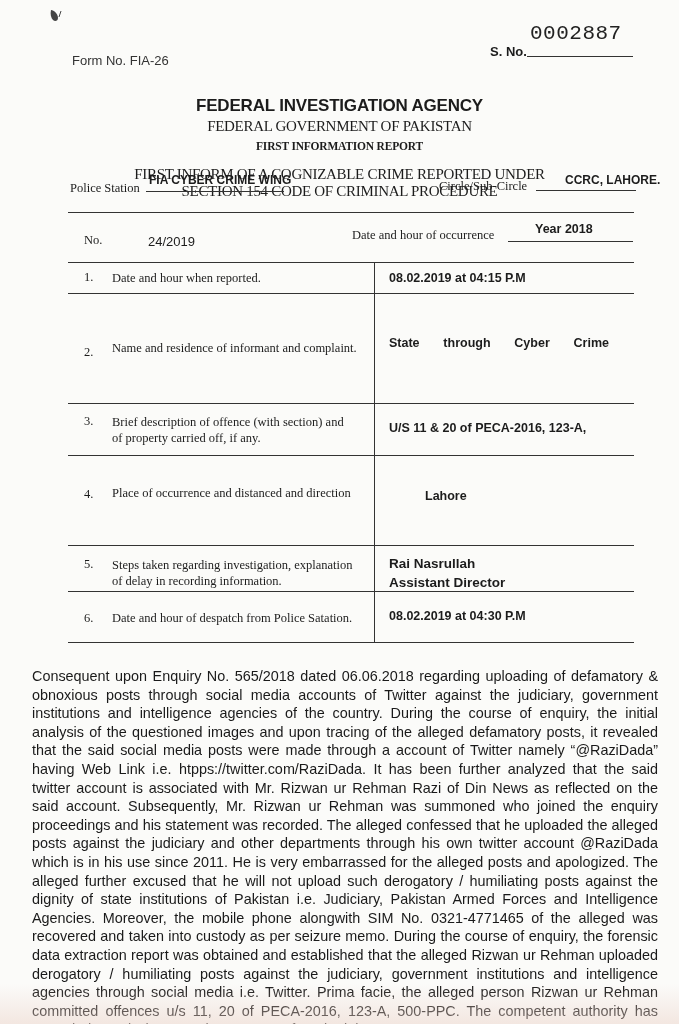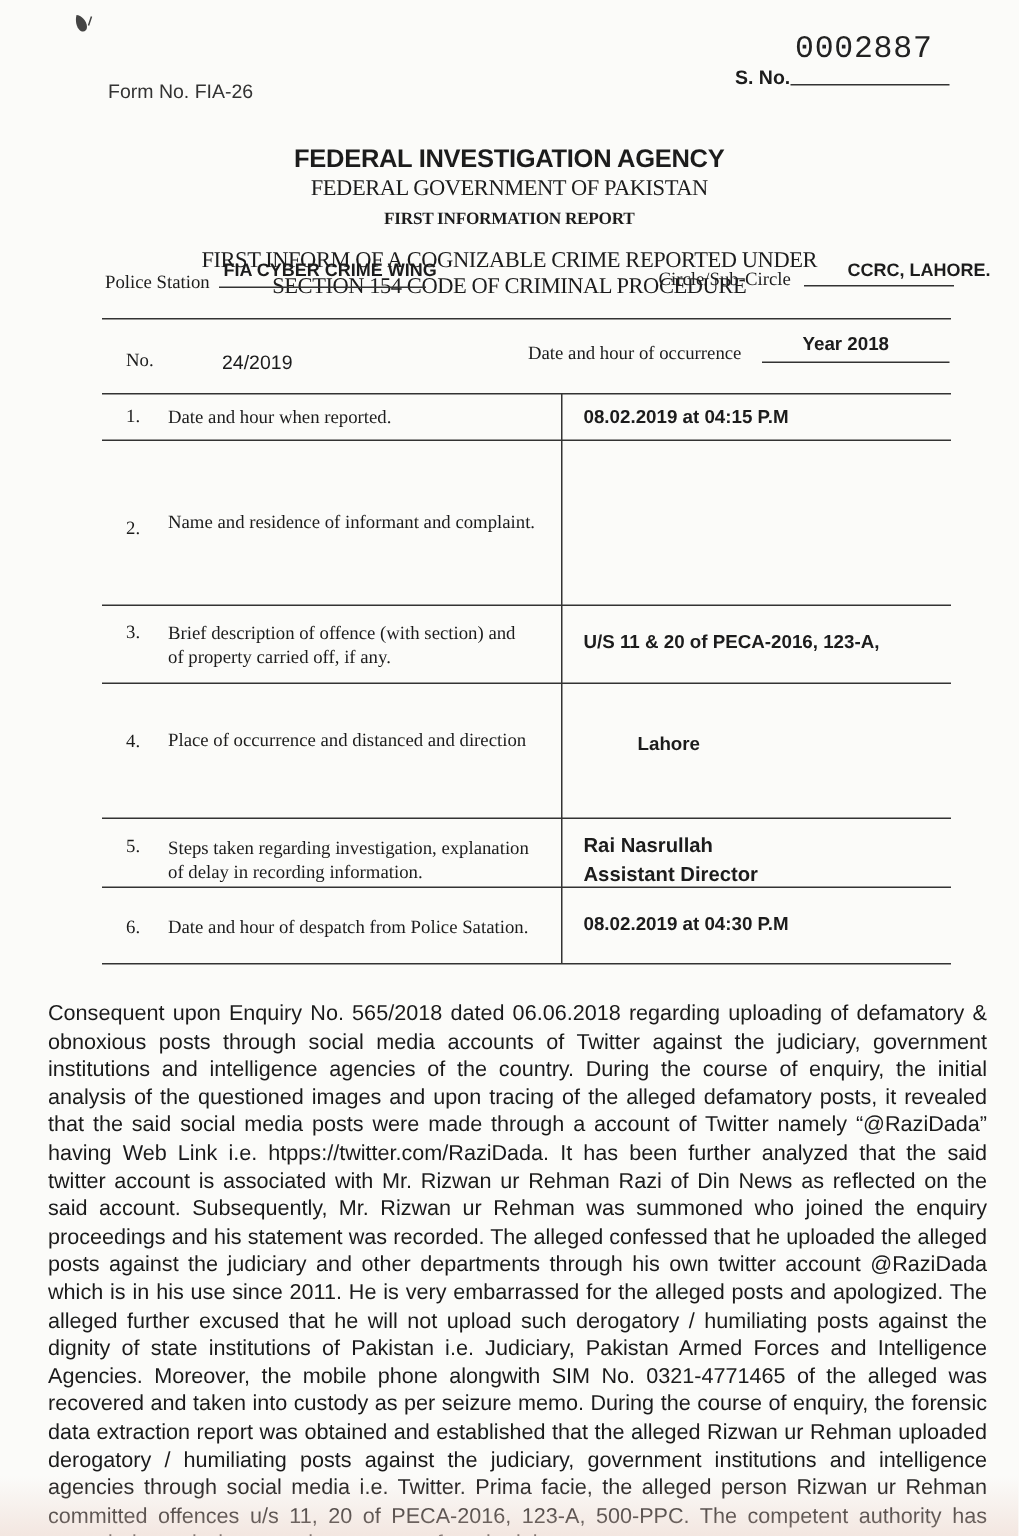--- a/index.html
+++ b/index.html
@@ -99,20 +99,21 @@
 <div>
   <div class="row-num serif" style="top:270px;">1.</div>
   <div class="row-label serif" style="top:270px;">Date and hour when reported.</div>
   <div class="row-val sans" style="top:269px;">08.02.2019 at 04:15 P.M</div>
 </div>
 
 <div>
   <div class="row-num serif" style="top:345px;">2.</div>
   <div class="row-label serif" style="top:340px;">Name and residence of informant and complaint.</div>
   <div class="row-val sans" style="top:334px;">
+    <div class="justify">State through Cyber Crime</div>
   </div>
 </div>
 
 <div>
   <div class="row-num serif" style="top:414px;">3.</div>
   <div class="row-label serif" style="top:414px;">
     <div>Brief description of offence (with section) and</div>
     <div>of property carried off, if any.</div>
   </div>
   <div class="row-val sans" style="top:419px;">

